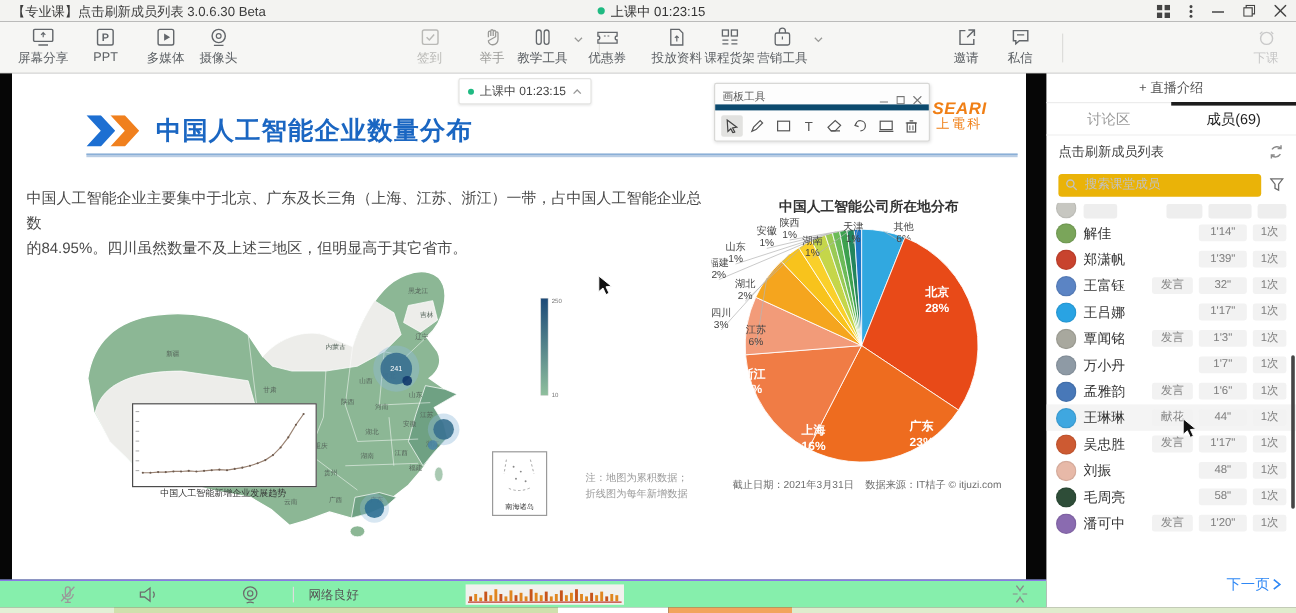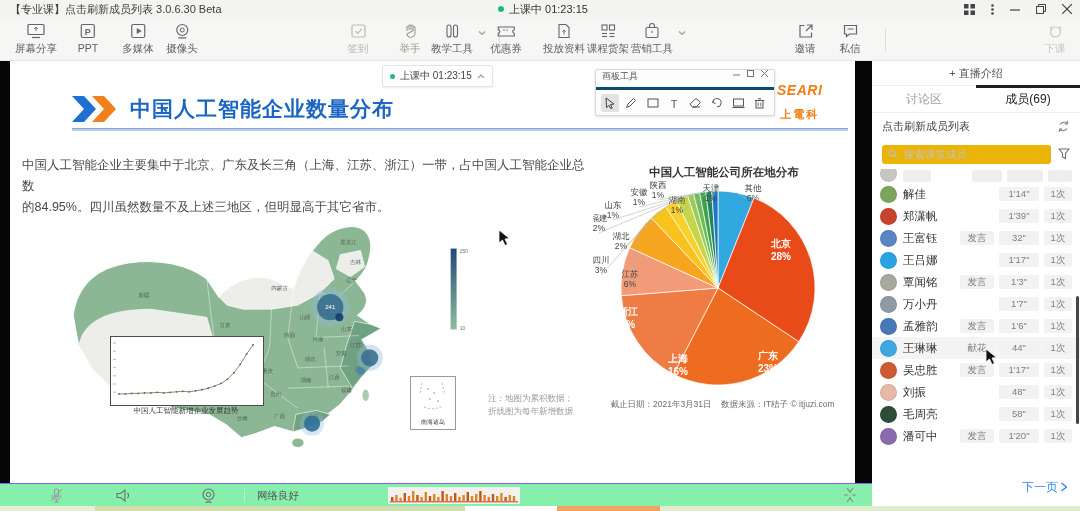--- a/index.html
+++ b/index.html
@@ -19,28 +19,28 @@
   .tb-div{position:absolute;top:10px;width:1px;height:24px;background:#ddddda}
   .tb-caret{position:absolute;top:12px}
   .content{display:flex;height:445px}
   .stage{width:872px;display:flex;flex-direction:column;background:#060606}
   .slide-wrap{flex:1;padding:0 17px 0 10px}
   .slide{position:relative;width:845px;height:422px;background:#fff;overflow:hidden}
   .pill{position:absolute;left:372px;top:4px;height:20px;background:#fff;border:1px solid #e4e4e2;border-radius:2px;
         box-shadow:0 1px 2px rgba(0,0,0,.08);display:flex;align-items:center;gap:5px;padding:0 7px;font-size:10px;color:#444}
   .wb-panel{position:absolute;left:585px;top:8px;width:178px;background:#fdfdfd;border:1px solid #d8d8d6;border-radius:2px;
             box-shadow:0 1px 3px rgba(0,0,0,.12)}
-  .wb-head{height:17px;display:flex;align-items:flex-start;font-size:9px;color:#555;padding:0 6px;border-bottom:3px solid #0c4a6e}
+  .wb-head{height:17px;display:flex;align-items:flex-end;font-size:9px;color:#555;padding:0 6px;border-bottom:5px solid #0c4a6e}
   .wb-head .wb-btns{margin-left:auto;display:flex;gap:7px;align-items:center}
   .wb-tools{height:25px;display:flex;align-items:center;justify-content:space-between;padding:0 5px}
   .wb-tool{width:18px;height:18px;display:flex;align-items:center;justify-content:center;border-radius:2px}
   .wb-tool.active{background:#e2e2e0}
   .logo{position:absolute;left:767px;top:22px;color:#f07f15;text-align:center;line-height:1}
   .logo .l1{font-size:14px;font-weight:bold;font-style:italic;letter-spacing:.5px}
-  .logo .l2{font-size:11px;font-weight:bold;letter-spacing:2px;margin-top:12px}
+  .logo .l2{font-size:11px;font-weight:normal;letter-spacing:2px;margin-top:2px}
   .s-title-row{position:absolute;left:62px;top:34px;display:flex;align-items:center;gap:12px}
   .s-title{font-size:21px;font-weight:bold;color:#1a66c2;letter-spacing:1px}
   .s-underline{position:absolute;left:62px;top:67px;width:776px;height:2px;background:#b9cde4;border-top:1px solid #7fa8d4}
   .s-body{position:absolute;left:12px;top:94px;width:568px;text-align:left;font-size:12.5px;color:#4a4a4a;line-height:21px}
   .pie-box{position:absolute;left:583px;top:104px;width:262px}
   .pie-title{text-align:center;font-size:11.5px;font-weight:bold;color:#333}
   .pie-cap{position:absolute;left:575px;top:338px;width:275px;text-align:center;font-size:8.5px;color:#6e6e6e}
   .mapsvg{position:absolute;left:45px;top:155px}
   .inset{position:absolute;left:100px;top:275px;width:152px;height:68px;background:#fff;border:1px solid #4c4c4c}
   .inset-cap{position:absolute;left:92px;top:345px;width:168px;text-align:center;font-size:7.5px;color:#333}

